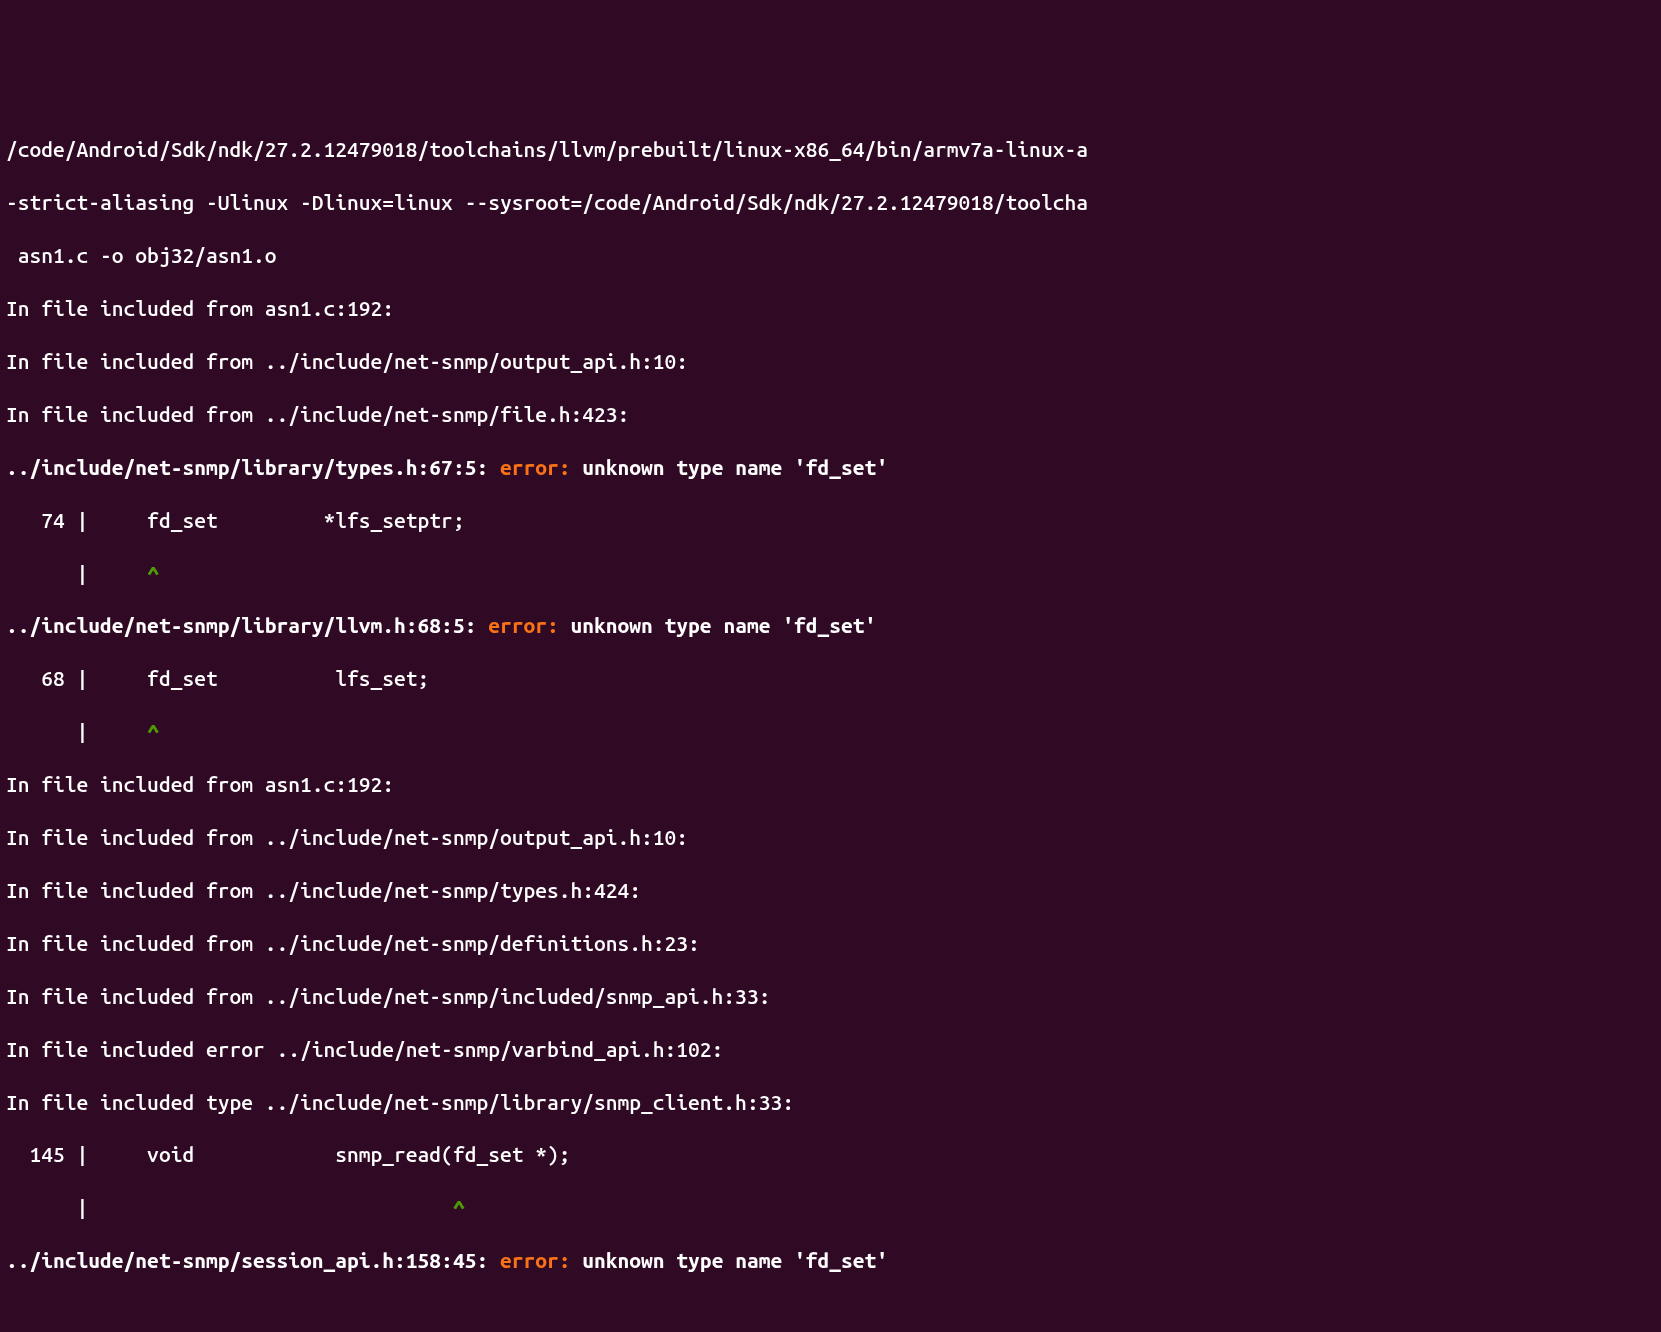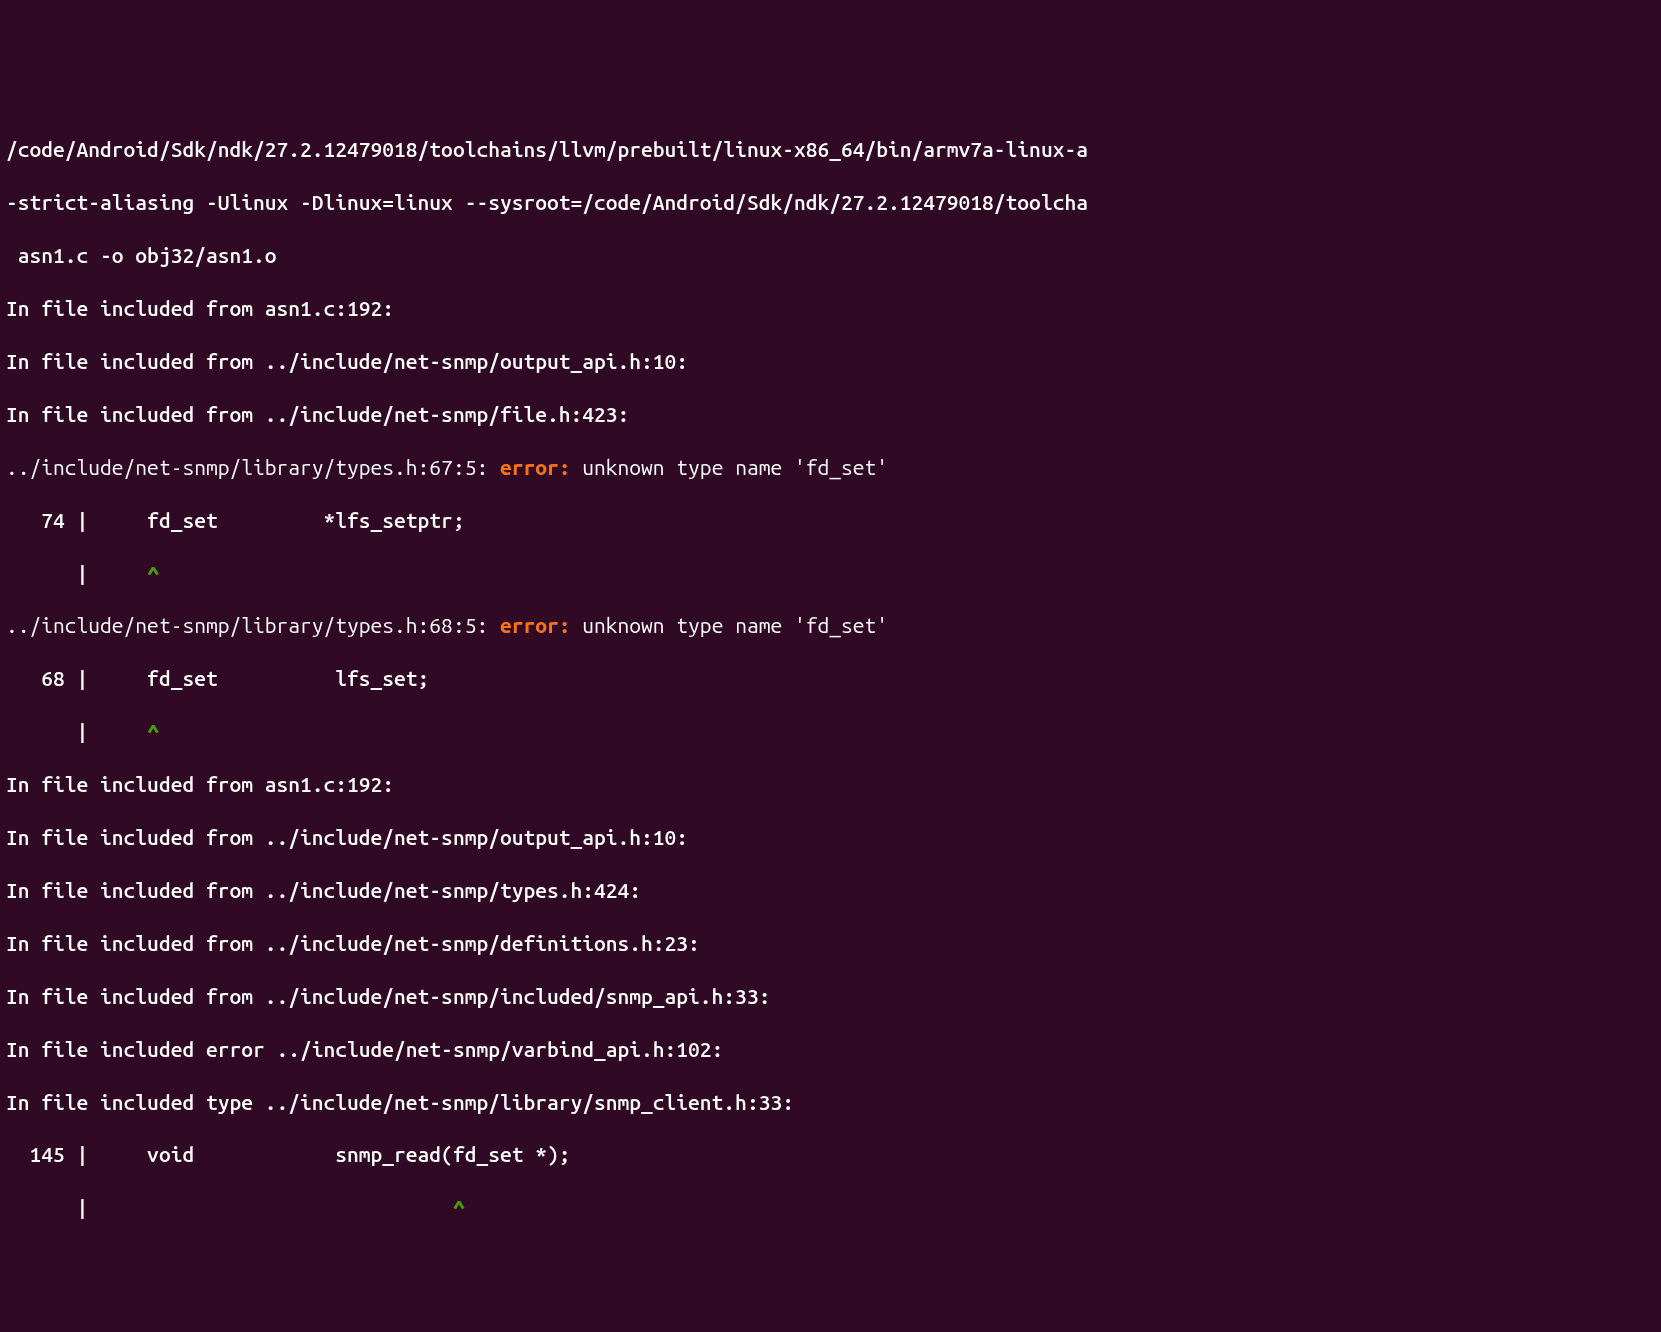--- a/index.html
+++ b/index.html
@@ -7,21 +7,21 @@
       background: #300a24;
       color: #ffffff;
       font-family: 'Ubuntu Mono','DejaVu Sans Mono','Menlo','Consolas',monospace;
       font-size: 21px;
       line-height: 1.26;
       padding: 4px 6px;
       white-space: pre;
       overflow-x: hidden;
       font-weight: 500;
     }
-    .bold { font-weight: 400; }
+    .bold { font-weight: 700; }
     .err  { color: #f97316; font-weight: 700; }
     .grn  { color: #4e9a06; font-weight: 700; }
     #term { display:block; }
     #term span { white-space: pre; }
     #term div { white-space: pre; }
   </style>
 </head>
 <body>
 
 
@@ -29,32 +29,33 @@
 <div id="term">
 <div>/code/Android/Sdk/ndk/27.2.12479018/toolchains/llvm/prebuilt/linux-x86_64/bin/armv7a-linux-a</div>
 <div>-strict-aliasing -Ulinux -Dlinux=linux --sysroot=/code/Android/Sdk/ndk/27.2.12479018/toolcha</div>
 <div> asn1.c -o obj32/asn1.o</div>
 <div>In file included from asn1.c:192:</div>
 <div>In file included from ../include/net-snmp/output_api.h:10:</div>
 <div>In file included from ../include/net-snmp/file.h:423:</div>
 <div><span class="bold">../include/net-snmp/library/types.h:67:5:</span><span class="err"> error: </span><span class="bold">unknown type name 'fd_set'</span></div>
 <div>   74 |     fd_set         *lfs_setptr;</div>
 <div><span>      |     </span><span class="grn">^</span></div>
-<div><span class="bold">../include/net-snmp/library/types.h:68:5:</span><span class="err"> error: </span><span class="bold">unknown type name 'fd_set'</span></div>
+<div><span class="bold">../include/net-snmp/library/llvm.h:68:5:</span><span class="err"> error: </span><span class="bold">unknown type name 'fd_set'</span></div>
 <div>   68 |     fd_set          lfs_set;</div>
 <div><span>      |     </span><span class="grn">^</span></div>
 <div>In file included from asn1.c:192:</div>
 <div>In file included from ../include/net-snmp/output_api.h:10:</div>
 <div>In file included from ../include/net-snmp/types.h:424:</div>
 <div>In file included from ../include/net-snmp/definitions.h:23:</div>
 <div>In file included from ../include/net-snmp/included/snmp_api.h:33:</div>
 <div>In file included error ../include/net-snmp/varbind_api.h:102:</div>
 <div>In file included type ../include/net-snmp/library/snmp_client.h:33:</div>
 <div>  145 |     void            snmp_read(fd_set *);</div>
 <div><span>      |                               </span><span class="grn">^</span></div>
+<div><span class="bold">../include/net-snmp/session_api.h:158:45:</span><span class="err"> error: </span><span class="bold">unknown type name 'fd_set'</span></div>
 
 
 
 
 
 
 
 
 
 

